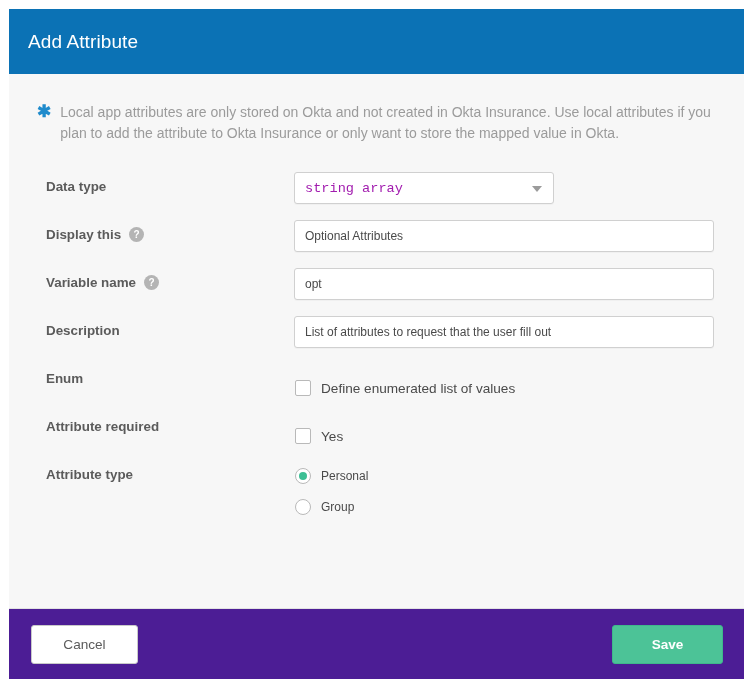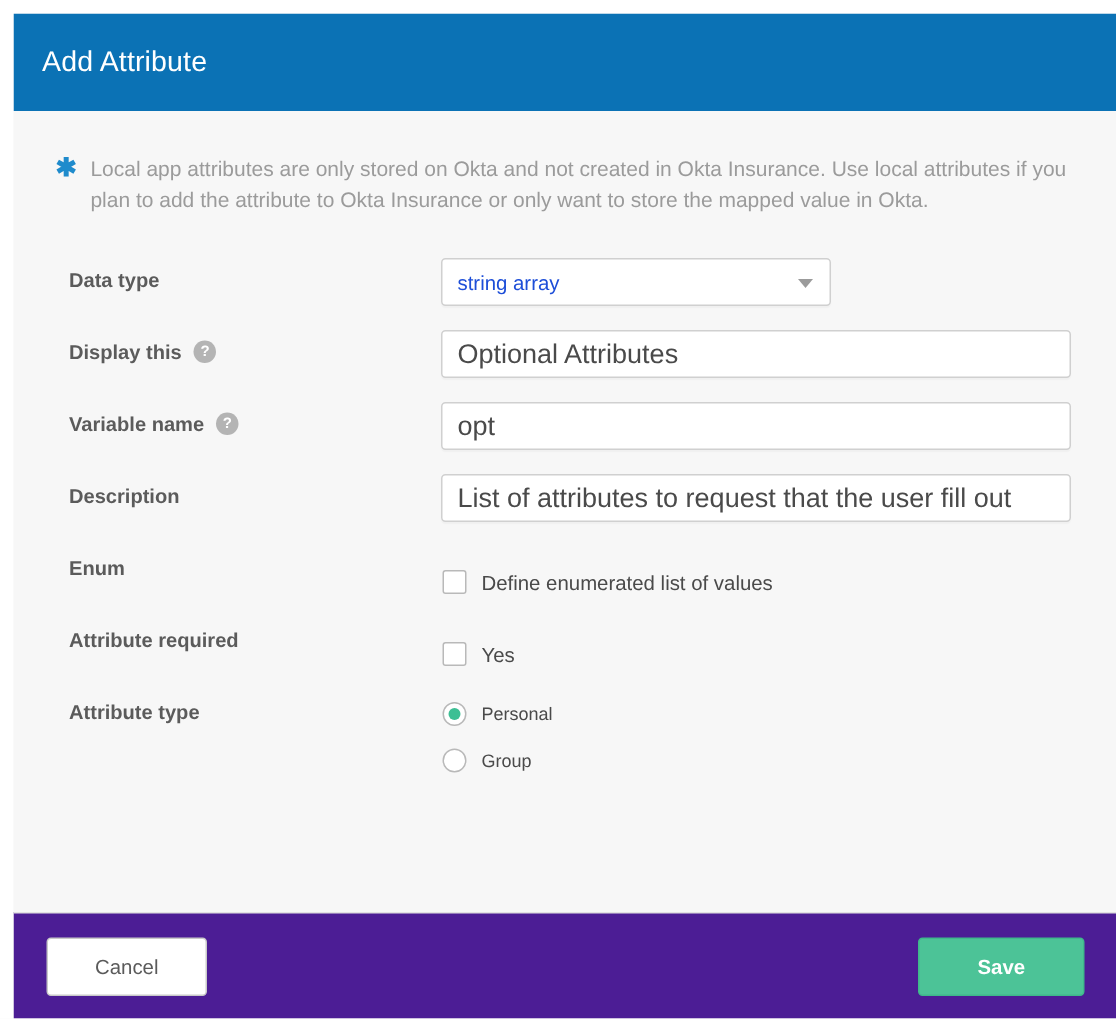--- a/index.html
+++ b/index.html
@@ -100,41 +100,42 @@
     position: relative;
     width: 260px;
     height: 32px;
     background: #ffffff;
     border: 1px solid #d0d0d0;
     border-radius: 3px;
     display: flex;
     align-items: center;
     padding: 0 26px 0 10px;
     font-size: 13.6px;
-    color: #1d4ed8;
+    color: #a21caf;
     cursor: pointer;
     box-shadow: 0 1px 1px rgba(0,0,0,0.03);
+    font-family: Liberation Mono, monospace;
   }
   .select-arrow {
     position: absolute;
     right: 11px; top: 50%;
     margin-top: -2px;
     width: 0; height: 0;
     border-left: 5px solid transparent;
     border-right: 5px solid transparent;
     border-top: 6px solid #9b9b9b;
   }
   .text-input {
     width: 420px;
     height: 32px;
     background: #ffffff;
     border: 1px solid #d0d0d0;
     border-radius: 3px;
     padding: 0 10px;
-    font-size: 18px;
+    font-size: 12px;
     color: #4a4a4a;
     font-family: "Liberation Sans", sans-serif;
     outline: none;
     box-shadow: 0 1px 1px rgba(0,0,0,0.03);
   }
   .check-line {
     display: flex;
     align-items: flex-end;
     height: 32px;
     padding-left: 1px;

